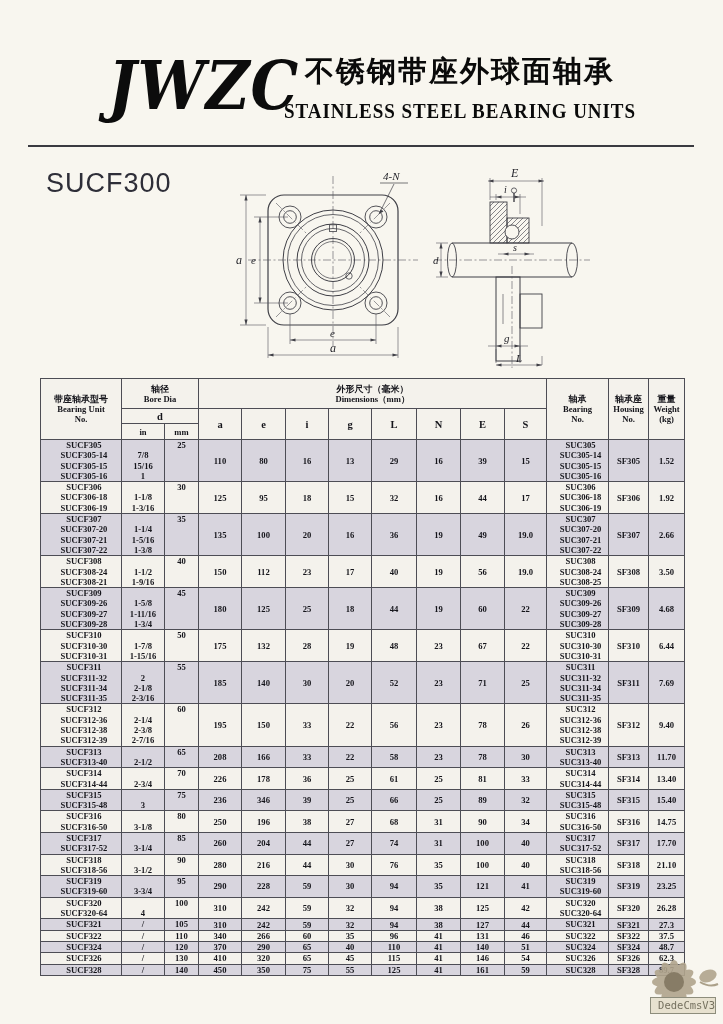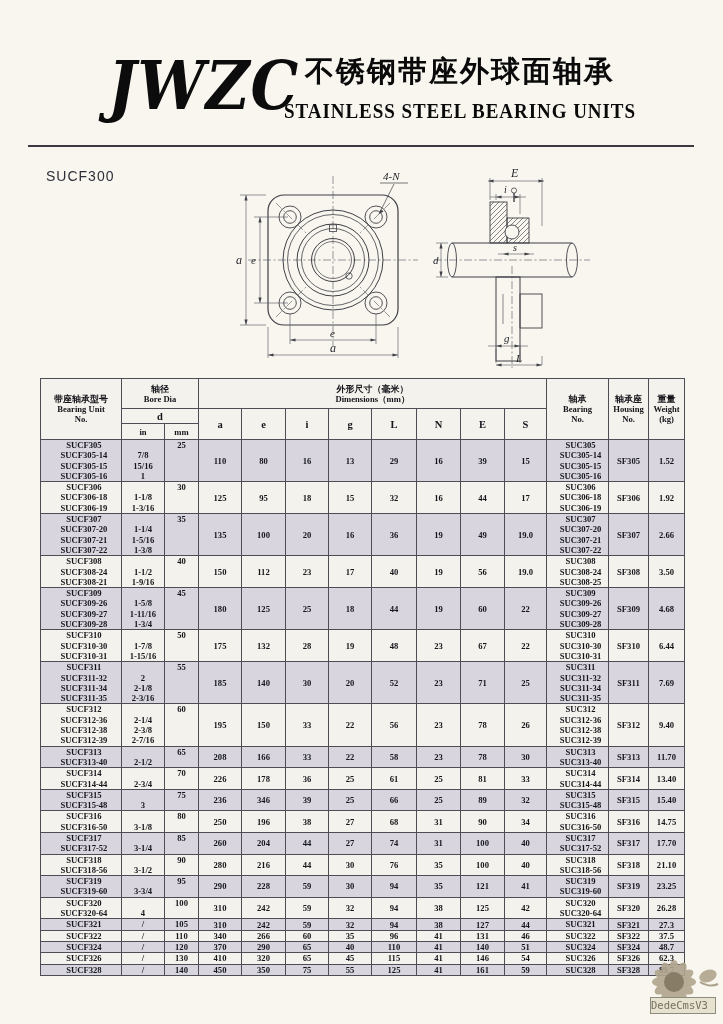--- a/index.html
+++ b/index.html
@@ -24,21 +24,21 @@
     position:absolute;left:270px;top:100px;width:380px;text-align:center;
     font-size:20px;font-weight:bold;letter-spacing:1px;color:#0a0a0a;
     transform:scaleX(.95);transform-origin:center;
     font-family:"Liberation Serif",serif;
   }
   .head-rule{
     position:absolute;left:28px;top:145px;width:666px;height:2px;background:#3a3a40;
   }
   .series-label{
     position:absolute;left:46px;top:168px;
-    font-family:"Liberation Sans",sans-serif;font-size:14px;letter-spacing:1px;
+    font-family:"Liberation Sans",sans-serif;font-size:27px;letter-spacing:1px;
     color:#2e2e38;
   }
   
   .drawing-wrap{position:absolute;left:190px;top:166px;width:420px;height:212px;}
   svg text{font-family:"Liberation Serif",serif;font-style:italic;fill:#26262c;}
   
   .spec-table{
     position:absolute;left:40px;top:378px;
     border-collapse:collapse;table-layout:fixed;width:644px;
     font-size:8.6px;font-weight:bold;color:#14141a;
@@ -55,21 +55,21 @@
   
   .footer-item{
     position:absolute;top:1024px;font-family:Liberation Sans, sans-serif;
     font-size:15px;color:#101010;white-space:nowrap;
   }
   .footer-web{color:#a81414;}
   .cms-tag{
     position:absolute;left:650px;top:997px;width:64px;height:15px;
     background:#e7e1cf;border:1px solid #8d8d7c;
     font-family:"DejaVu Sans Mono",monospace;font-size:10.5px;line-height:15px;
-    color:#75715f;text-align:left;z-index:6;
+    color:#75715f;text-align:right;z-index:6;
   }
   .flower{position:absolute;left:630px;top:948px;z-index:5;}
 </style>
 </head>
 <body>
 
 <div class="brand-logo">JWZC</div>
 <div class="title-zh">不锈钢带座外球面轴承</div>
 <div class="title-en">STAINLESS STEEL BEARING UNITS</div>
 <div class="head-rule"></div>

